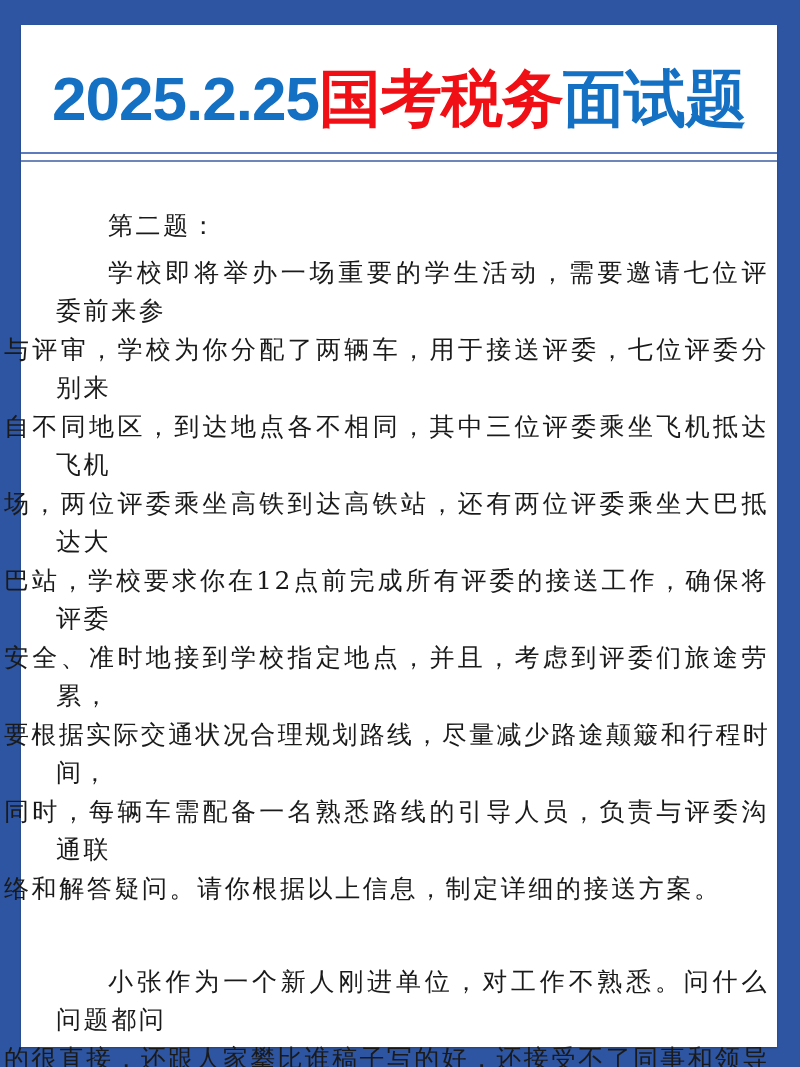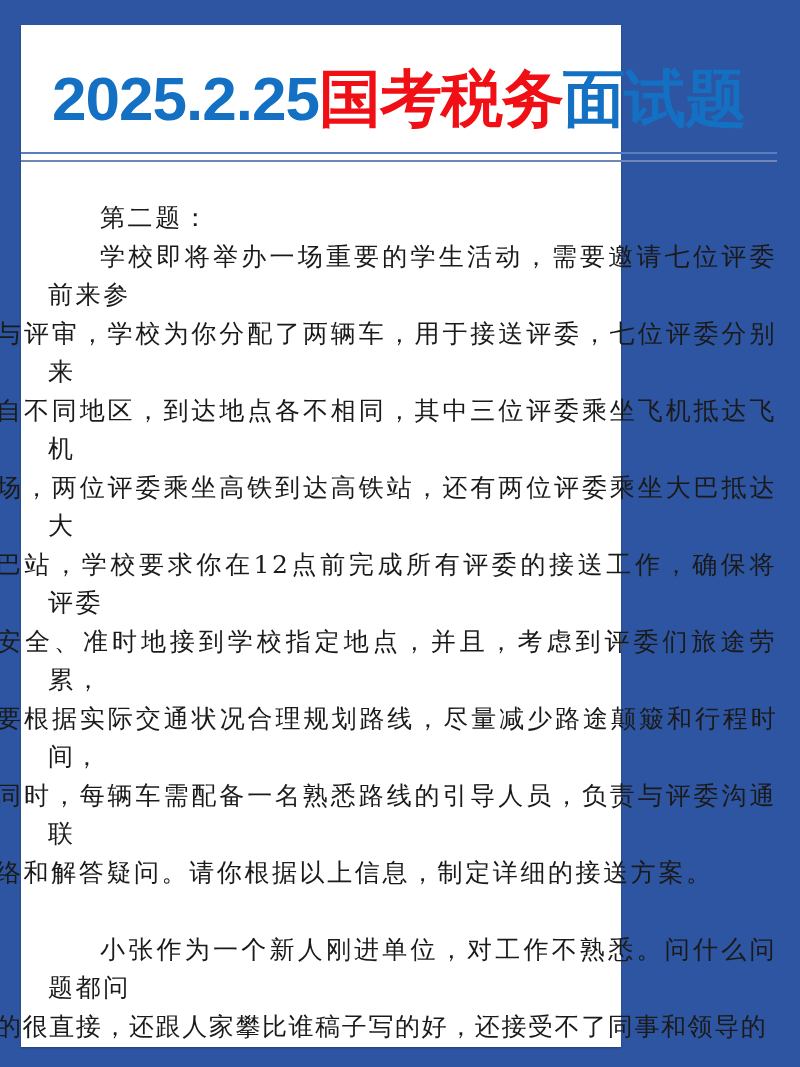--- a/index.html
+++ b/index.html
@@ -11,21 +11,21 @@
       height: 1067px;
       background: #2d55a1;
       position: relative;
       overflow: hidden;
       font-family: "DejaVu Serif", "Liberation Serif", serif;
     }
     .panel {
       position: absolute;
       left: 21px;
       top: 25px;
-      width: 600px;
+      width: 756px;
       height: 1022px;
       background: #ffffff;
       box-shadow: 0 1px 2px rgba(0,0,0,0.25);
     }
     .title {
       position: absolute;
       left: 0;
       top: 34px;
       width: 756px;
       text-align: center;
@@ -52,25 +52,25 @@
       left: 27px;
       top: 174px;
       width: 729px;
       font-size: 25px;
       line-height: 38.5px;
       color: #1a1a1a;
       letter-spacing: 2.6px;
     }
     .heading {
       padding-left: 52px;
-      margin: 0;
+      margin: 8px;
     }
     .para {
       text-indent: 52px;
-      margin: 0;
+      margin: 8px;
       text-align: justify;
       word-break: break-all;
     }
     .gap {
       height: 38.5px;
     }
   </style>
 </head>
 <body>
 

